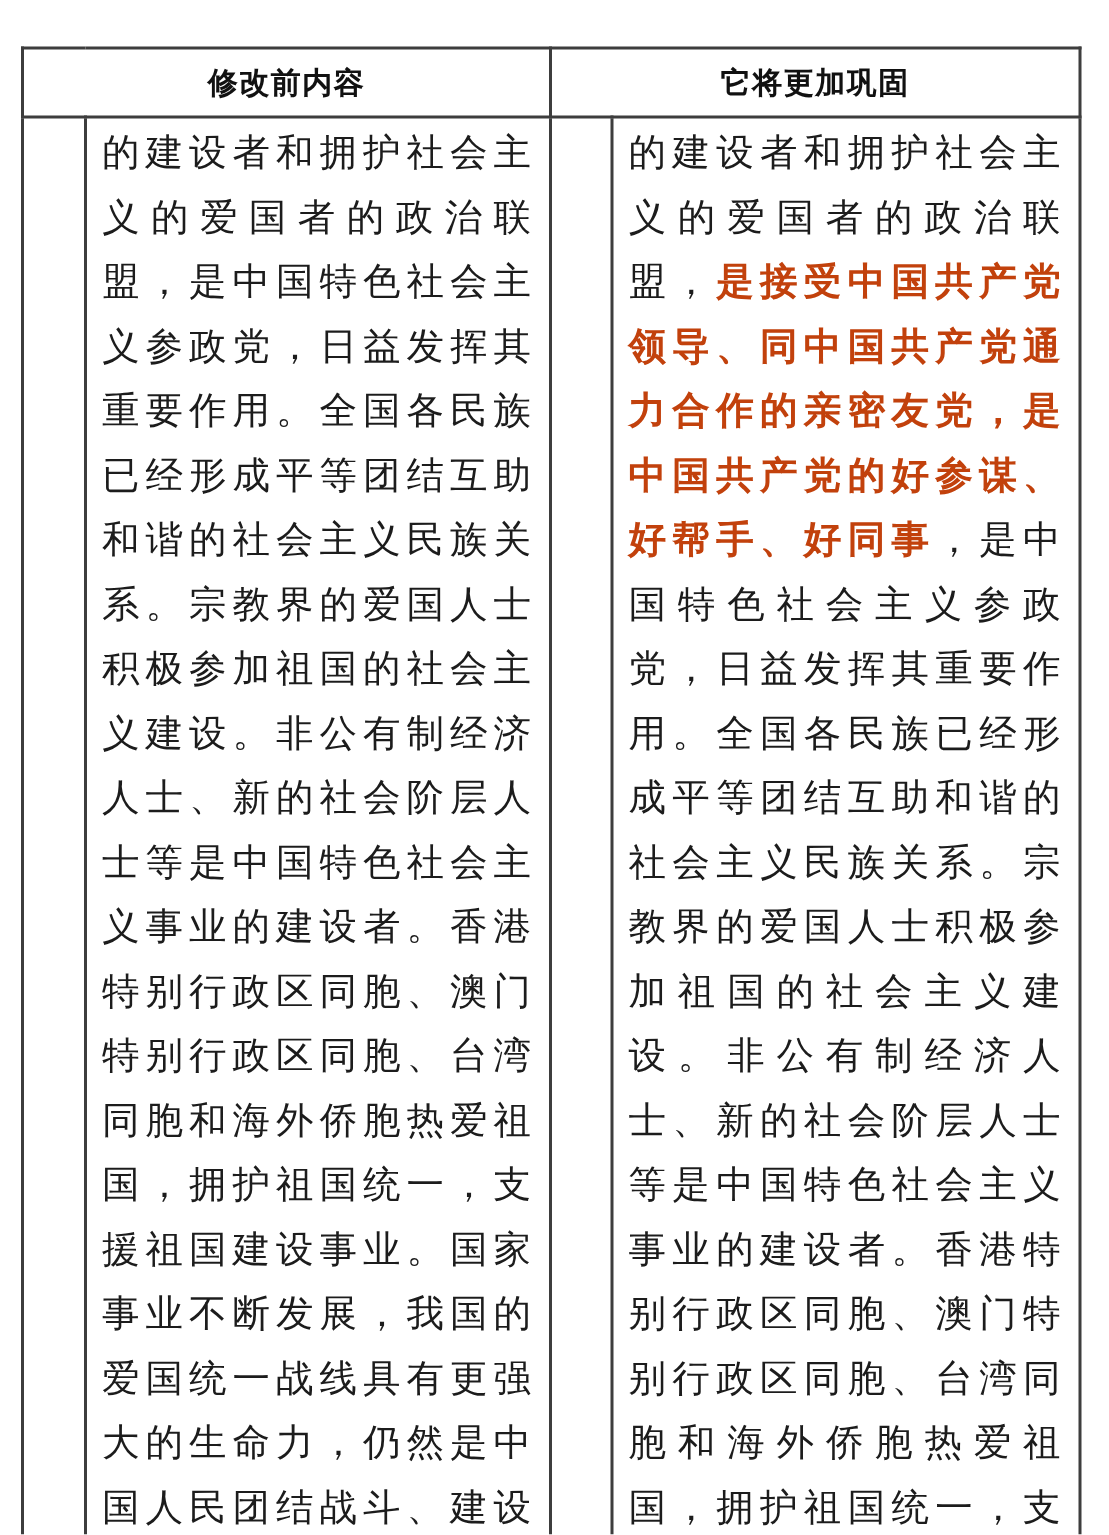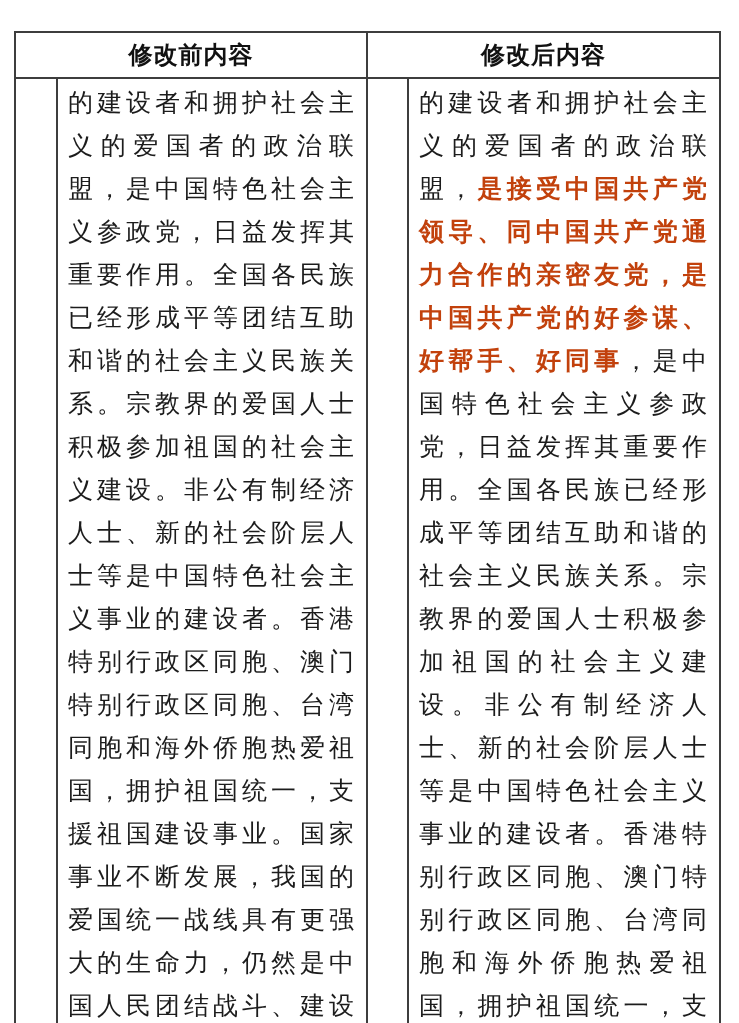--- a/index.html
+++ b/index.html
@@ -27,21 +27,21 @@
   table.cmp th,
   table.cmp td {
     border: 2px solid #3d3d3d;
     padding: 0;
     background: #ffffff;
   }
   th.hdr {
     height: 44px;
     font-family: "Liberation Sans", sans-serif;
     font-weight: 700;
-    font-size: 24px;
+    font-size: 20px;
     letter-spacing: 1px;
     text-align: center;
     vertical-align: middle;
     color: #111111;
   }
   tr.bodyrow td {
     vertical-align: top;
     height: 904px;
   }
   td.textcell p {
@@ -71,21 +71,21 @@
   <table class="cmp">
     <colgroup>
       <col style="width:42px">
       <col style="width:310px">
       <col style="width:41px">
       <col style="width:312px">
     </colgroup>
     <tbody>
       <tr>
         <th class="hdr" colspan="2">修改前内容</th>
-        <th class="hdr" colspan="2">修改后内容</th>
+        <th class="hdr" colspan="2">它将更加巩固</th>
       </tr>
       <tr class="bodyrow">
         <td></td>
         <td class="textcell">
           <p>的建设者和拥护社会主义的爱国者的政治联盟，是中国特色社会主义参政党，日益发挥其重要作用。全国各民族已经形成平等团结互助和谐的社会主义民族关系。宗教界的爱国人士积极参加祖国的社会主义建设。非公有制经济人士、新的社会阶层人士等是中国特色社会主义事业的建设者。香港特别行政区同胞、澳门特别行政区同胞、台湾同胞和海外侨胞热爱祖国，拥护祖国统一，支援祖国建设事业。国家事业不断发展，我国的爱国统一战线具有更强大的生命力，仍然是中国人民团结战斗、建设祖国和统一祖国的一个重要法宝，它将更加巩固，更加发展。</p>
         </td>
         <td></td>
         <td class="textcell">
           <p><span class="seg">的建设者和拥护社会主义的爱国者的政治联盟，</span><span class="seg-ins">是接受中国共产党领导、同中国共产党通力合作的亲密友党，是中国共产党的好参谋、好帮手、好同事</span><span class="seg">，是中国特色社会主义参政党，日益发挥其重要作用。全国各民族已经形成平等团结互助和谐的社会主义民族关系。宗教界的爱国人士积极参加祖国的社会主义建设。非公有制经济人士、新的社会阶层人士等是中国特色社会主义事业的建设者。香港特别行政区同胞、澳门特别行政区同胞、台湾同胞和海外侨胞热爱祖国，拥护祖国统一，支援祖国建设事业。国家事业不断发展，我国的爱国统一战线具有更强大的生命力，仍然是中国人民团结</span><span class="seg-ins">奋</span><span class="seg">斗、建设祖国和统一祖国的一</span></p>
         </td>

